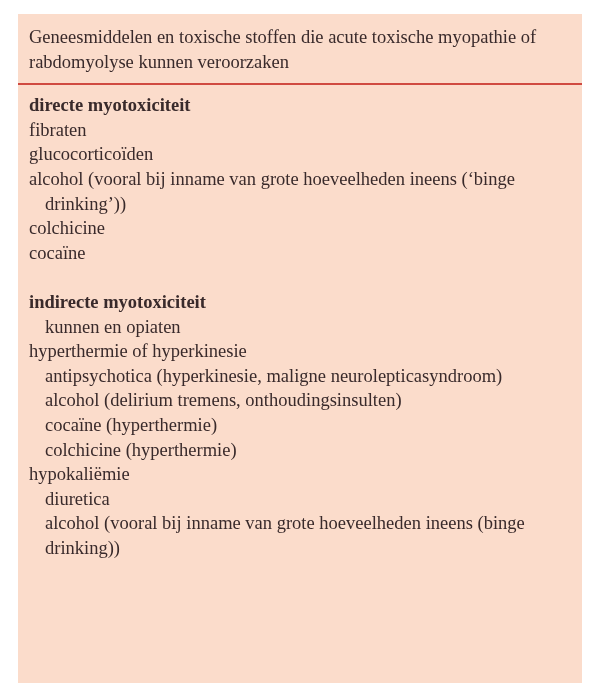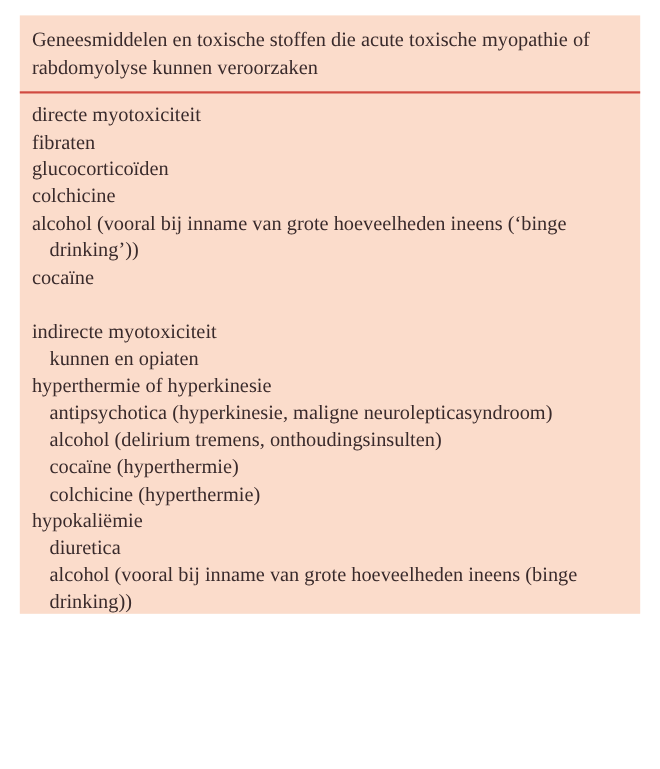--- a/index.html
+++ b/index.html
@@ -15,37 +15,37 @@
   body {
     width: 600px;
     height: 699px;
     font-family: "Liberation Serif", "DejaVu Serif", serif;
     color: var(--text);
     overflow: hidden;
   }
   .panel {
     box-sizing: border-box;
     width: 564px;
-    height: 544px;
+    height: 669px;
     margin: 14px 18px;
     background: var(--panel-bg);
     padding: 11px 12px 14px 11px;
     font-size: 18.5px;
     line-height: 24.6px;
   }
   .panel-title {
     max-width: 541px;
   }
   hr.title-rule {
     border: 0;
     border-top: 2px solid var(--rule);
     margin: 9px -12px 8px -11px;
   }
   .section-heading {
-    font-weight: normal;
+    font-weight: bold;
   }
   .section + .section {
     margin-top: 24.6px;
   }
   
   .item.indent-0 {
     padding-left: 16px;
     text-indent: -16px;
   }
   
@@ -57,22 +57,22 @@
 <body>
 
 <div class="panel">
   <div class="panel-title">Geneesmiddelen en toxische stoffen die acute toxische myopathie of rabdomyolyse kunnen veroorzaken</div>
   <hr class="title-rule">
   <div id="sections">
       <div class="section">
         <div class="section-heading">directe myotoxiciteit</div>
         <div class="item indent-0">fibraten</div>
         <div class="item indent-0">glucocorticoïden</div>
+        <div class="item indent-0">alcohol (vooral bij inname van grote hoeveelheden ineens (‘binge drinking’))</div>
         <div class="item indent-0">colchicine</div>
-        <div class="item indent-0">alcohol (vooral bij inname van grote hoeveelheden ineens (‘binge drinking’))</div>
         <div class="item indent-0">cocaïne</div>
       </div>
       <div class="section">
         <div class="section-heading">indirecte myotoxiciteit</div>
         <div class="item indent-1">kunnen en opiaten</div>
         <div class="item indent-0">hyperthermie of hyperkinesie</div>
         <div class="item indent-1">antipsychotica (hyperkinesie, maligne neurolepticasyndroom)</div>
         <div class="item indent-1">alcohol (delirium tremens, onthoudingsinsulten)</div>
         <div class="item indent-1">cocaïne (hyperthermie)</div>
         <div class="item indent-1">colchicine (hyperthermie)</div>

